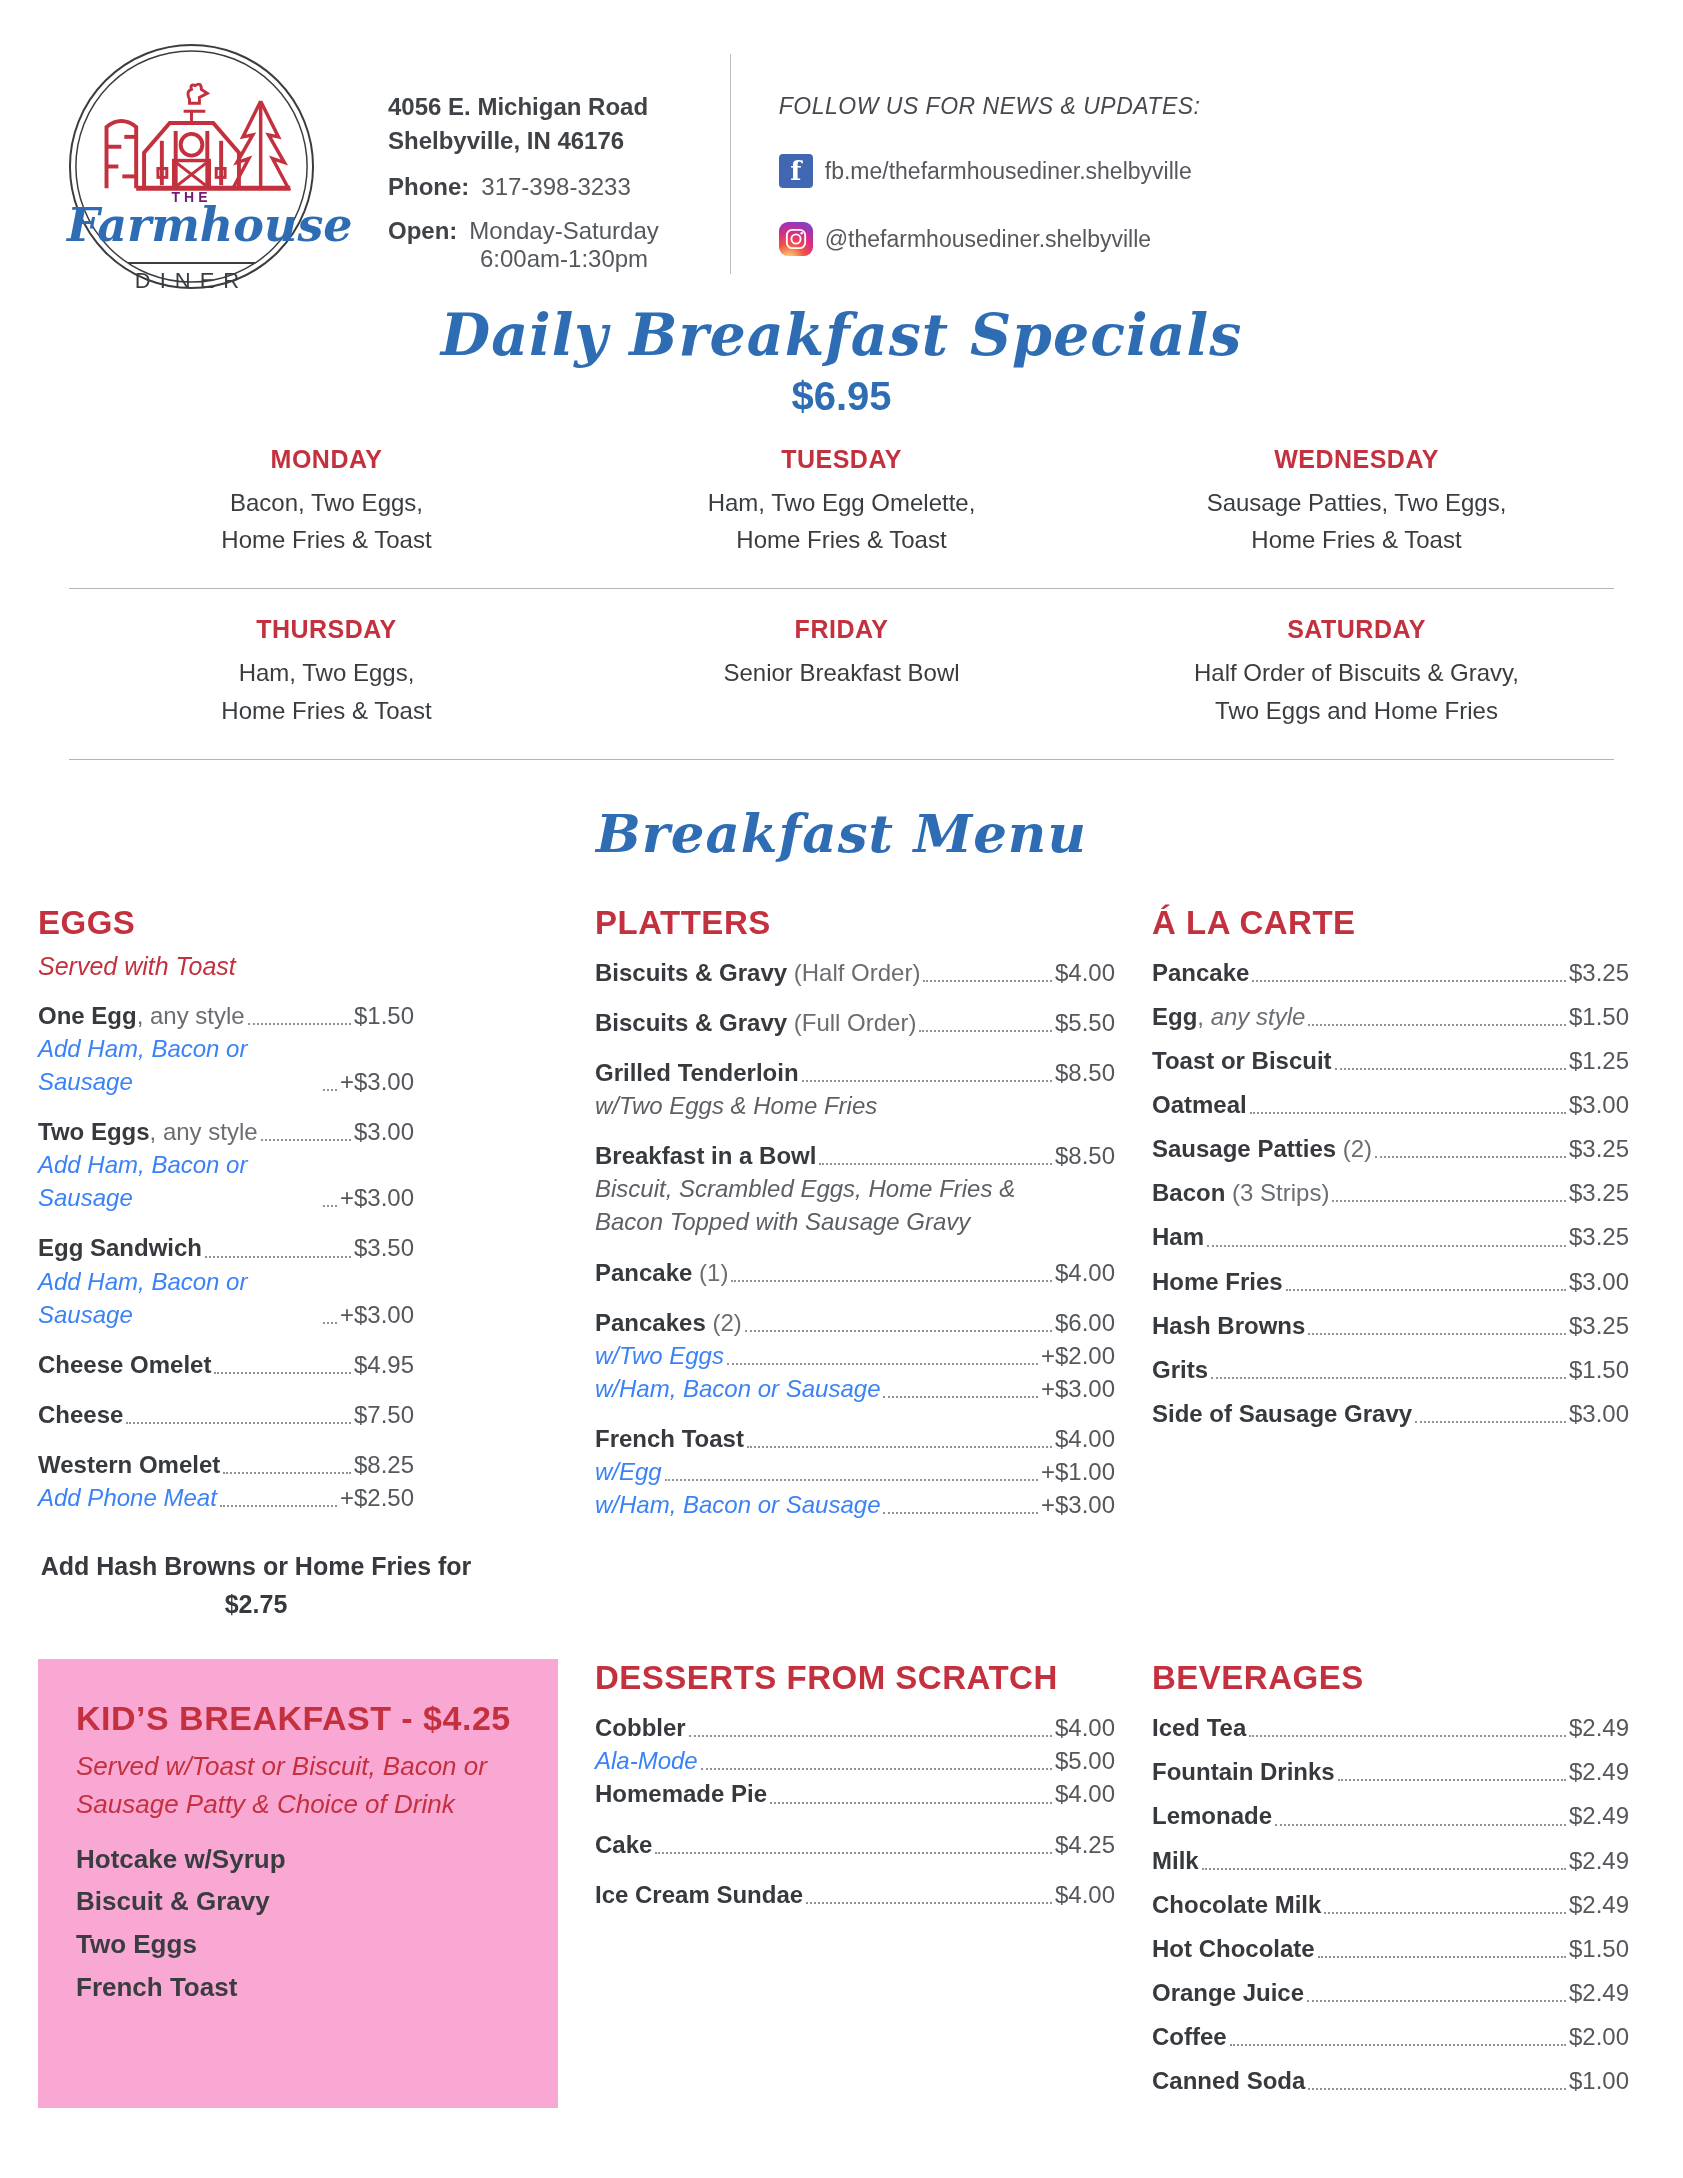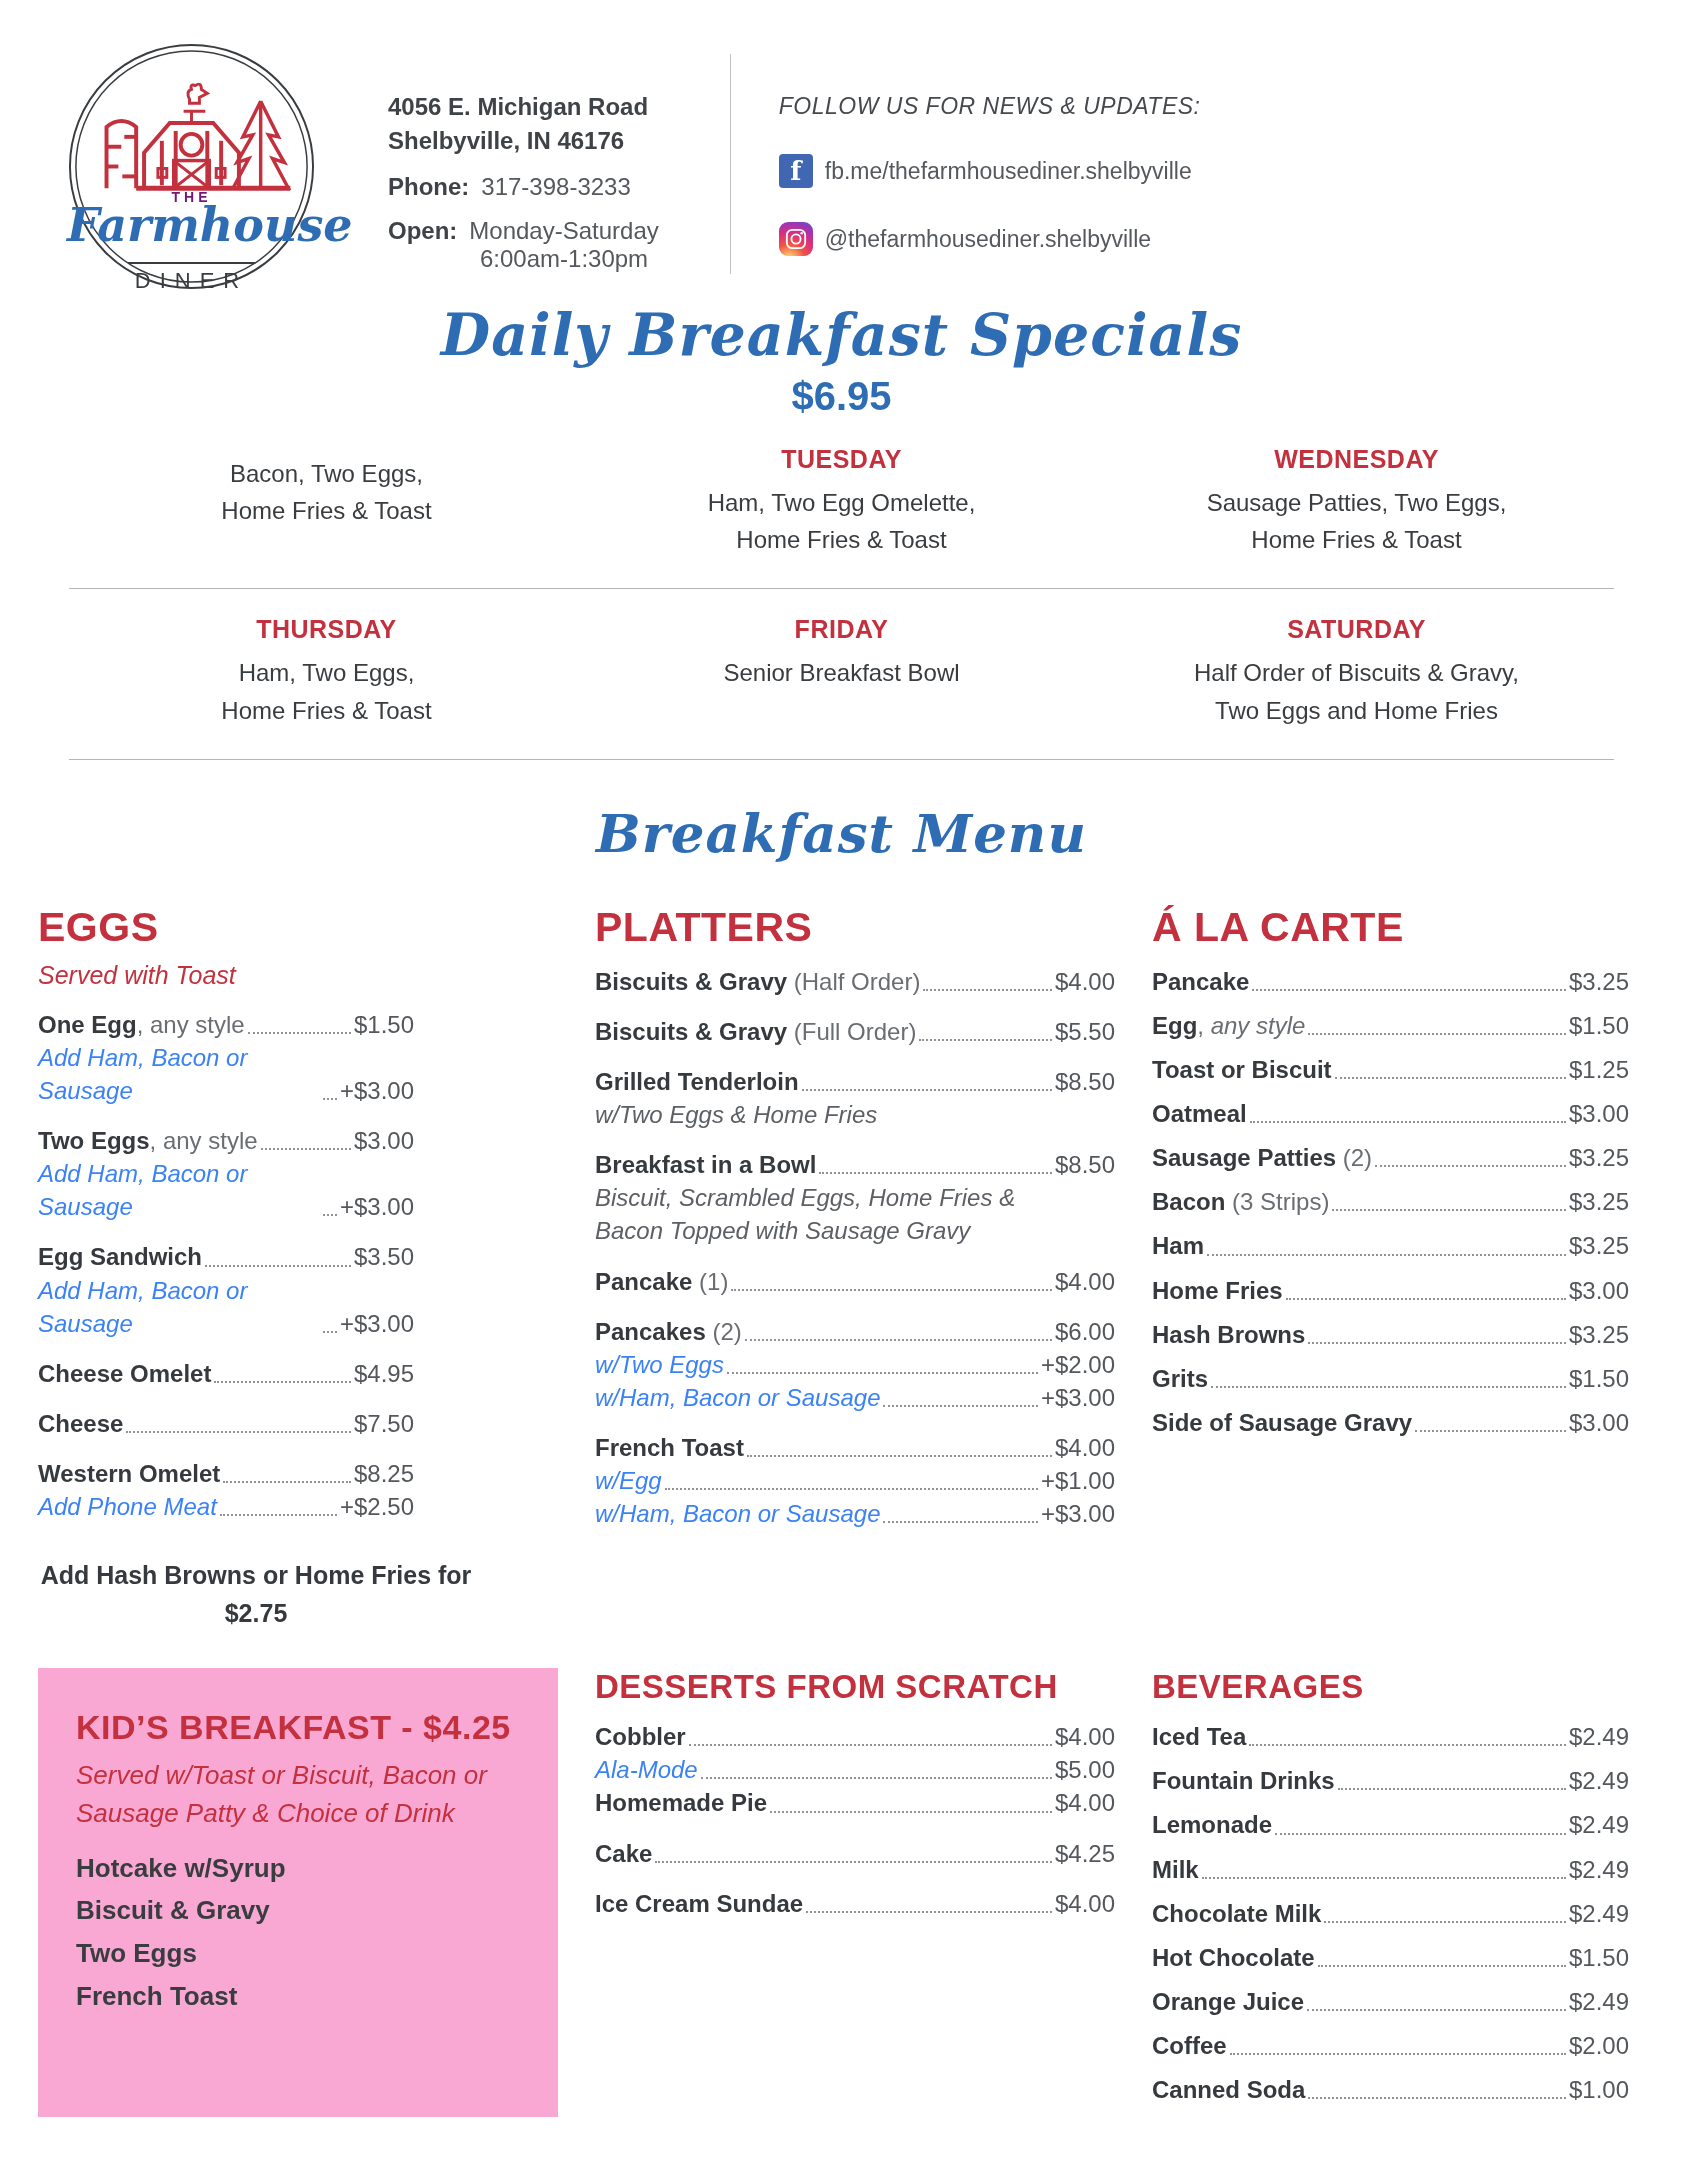--- a/index.html
+++ b/index.html
@@ -44,21 +44,21 @@
   .day-desc { margin-top:10px; font-size:24px; color:#3a3d40; line-height:1.55; }
   .spec-div { border:none; border-top:1px solid #b5b5b5; margin:0 69px; }
 
   
   .menu-title { font-size:53px; margin-top:42px; }
   .cols { display:flex; justify-content:space-between; padding:0 54px 0 38px; }
   .row1 { margin-top:40px; min-height:614px; }
   .row2 { margin-top:36px; }
   .w1 { width:520px; } .w2 { width:520px; } .w3 { width:477px; }
   .eggs-inner { width:376px; }
-  h2.sec { color:#c4313e; font-weight:bold; font-size:41px; letter-spacing:0.5px; margin-bottom:14px; }
+  h2.sec { color:#c4313e; font-weight:bold; font-size:33px; letter-spacing:0.5px; margin-bottom:14px; }
   .sec-sub { color:#c4313e; font-style:italic; font-size:25px; margin:-4px 0 18px 0; }
   .group { margin-bottom:17px; }
   .compact .group { margin-bottom:11px; }
   .line { display:flex; align-items:flex-end; font-size:24px; line-height:1.38; }
   .bname { font-weight:bold; color:#36393d; white-space:pre-wrap; }
   .note { color:#6a6d71; white-space:pre-wrap; }
   .note.it { font-style:italic; }
   .ital { font-style:italic; color:#3b82f6; }
   .desc { font-style:italic; color:#5c5f63; }
   .leader { flex:1; border-bottom:2px dotted #8f9296; margin:0 3px 7px 3px; min-width:14px; }
@@ -153,20 +153,21 @@
         <span>@thefarmhousediner.shelbyville</span>
       </div>
     </div>
   </div>
 
   <div class="specials">
     <div class="script-title specials-title">Daily Breakfast Specials</div>
     <div class="specials-price">$6.95</div>
     <div id="days-row-1" class="days-row">
         <div class="day-cell">
+          <div class="day-name">MONDAY</div>
           <div class="day-desc">
             <div>Bacon, Two Eggs,</div>
             <div>Home Fries &amp; Toast</div>
           </div>
         </div>
         <div class="day-cell">
           <div class="day-name">TUESDAY</div>
           <div class="day-desc">
             <div>Ham, Two Egg Omelette,</div>
             <div>Home Fries &amp; Toast</div>

